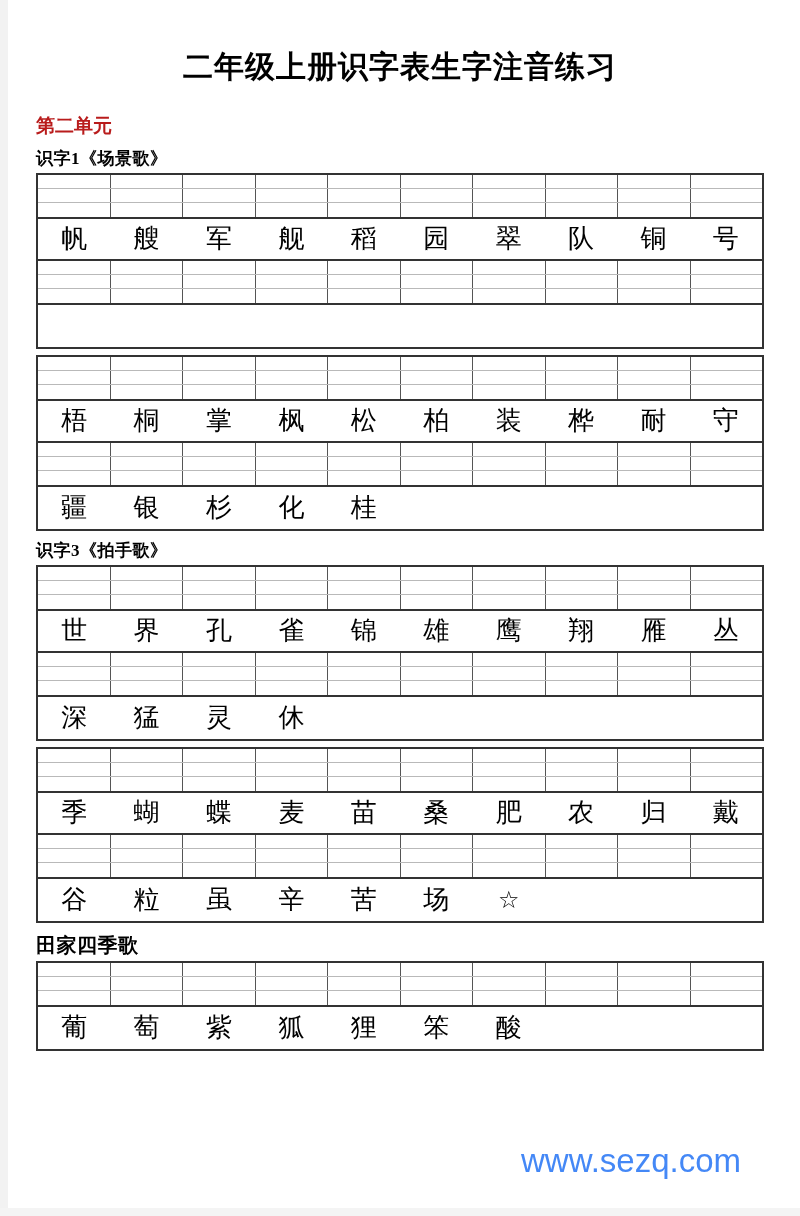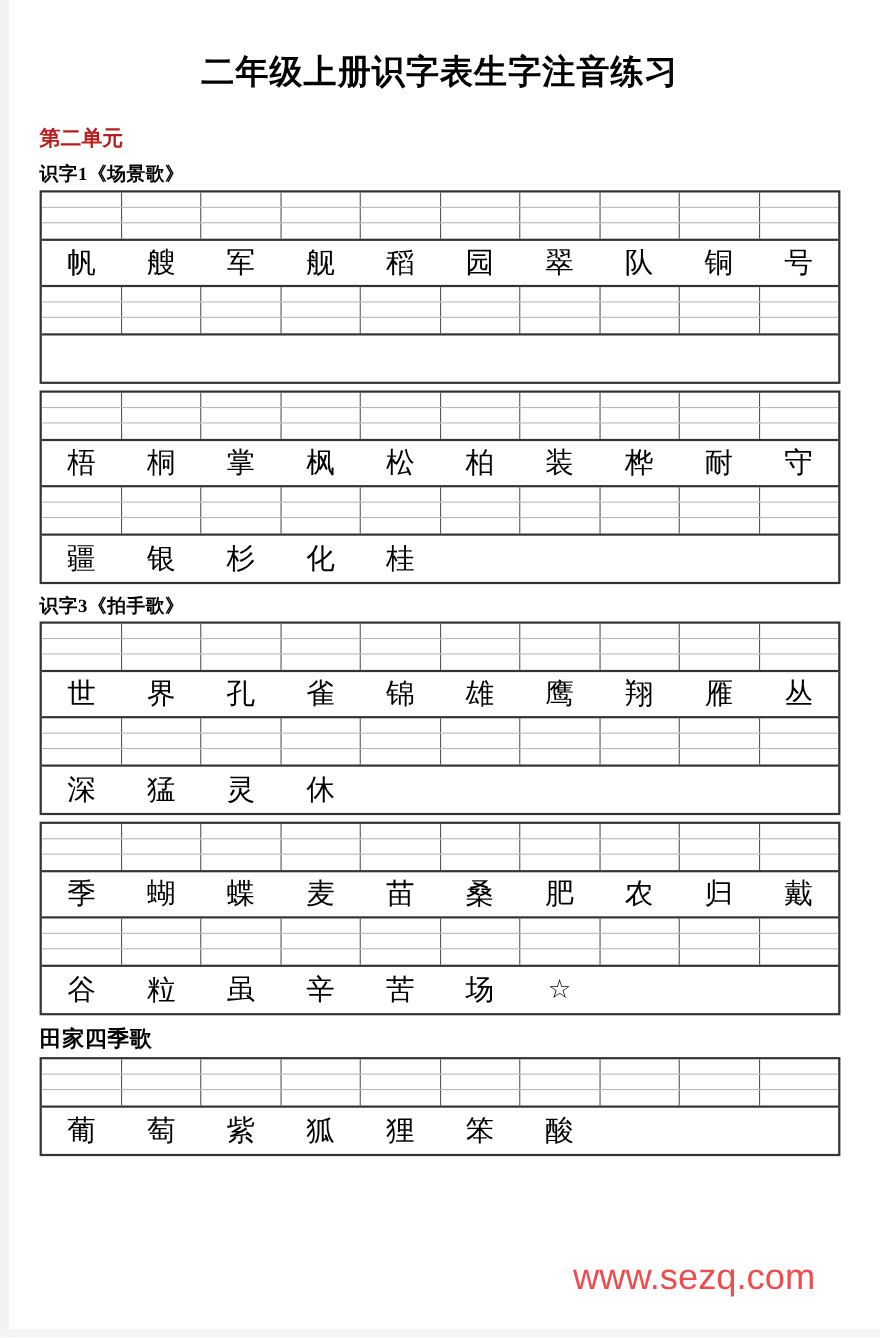--- a/index.html
+++ b/index.html
@@ -141,21 +141,21 @@
     box-sizing: border-box;
   }
   .char-cell.star { font-size: 24px; }
 
   .watermark {
     position: absolute;
     left: 521px;
     top: 1142px;
     font-family: "Liberation Sans", sans-serif;
     font-size: 33px;
-    color: #ef4444;
+    color: #3b82f6;
     letter-spacing: 0px;
     white-space: nowrap;
     pointer-events: none;
     opacity: 0.95;
   }
 </style>
 </head>
 <body>
 
 <div class="page-edge-left"></div>

